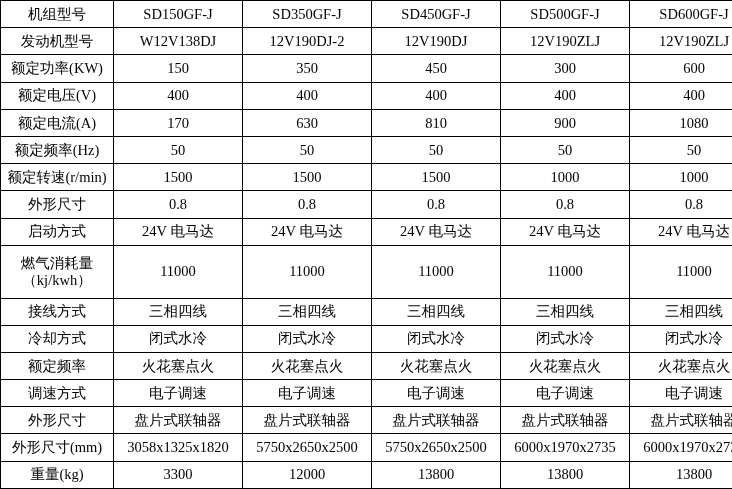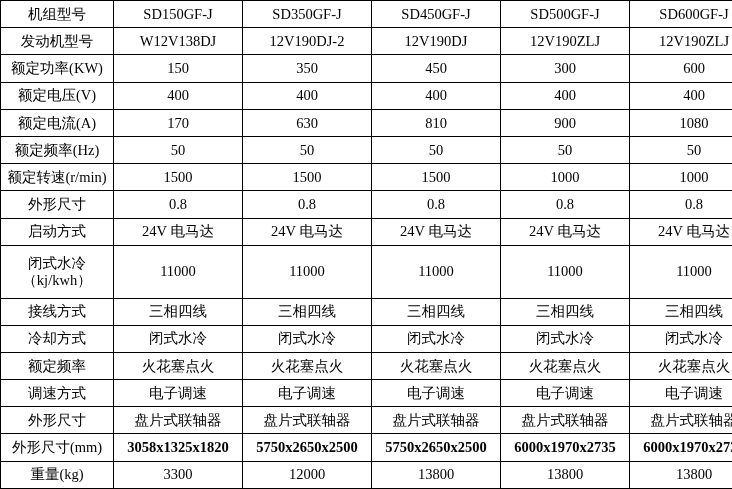--- a/index.html
+++ b/index.html
@@ -41,21 +41,20 @@
   }
   .two-line {
     white-space: normal !important;
     line-height: 1.2;
   }
   .small-fit {
     font-size: 13px;
   }
   .tiny-fit {
     font-size: 12.5px;
-    font-weight: bold;
   }
 </style>
 </head>
 <body>
 
 <table id="spec-table">
   <tbody>
       <tr class="r-head">
         <td class="label">机组型号</td>
         <td class="val">SD150GF-J</td>
@@ -122,21 +121,21 @@
       </tr>
       <tr>
         <td class="label">启动方式</td>
         <td class="val">24V 电马达</td>
         <td class="val">24V 电马达</td>
         <td class="val">24V 电马达</td>
         <td class="val">24V 电马达</td>
         <td class="val">24V 电马达</td>
       </tr>
       <tr>
-        <td class="label two-line">闭式水冷（kj/kwh）</td>
+        <td class="label two-line">燃气消耗量（kj/kwh）</td>
         <td class="val">11000</td>
         <td class="val">11000</td>
         <td class="val">11000</td>
         <td class="val">11000</td>
         <td class="val">11000</td>
       </tr>
       <tr>
         <td class="label">接线方式</td>
         <td class="val">三相四线</td>
         <td class="val">三相四线</td>

